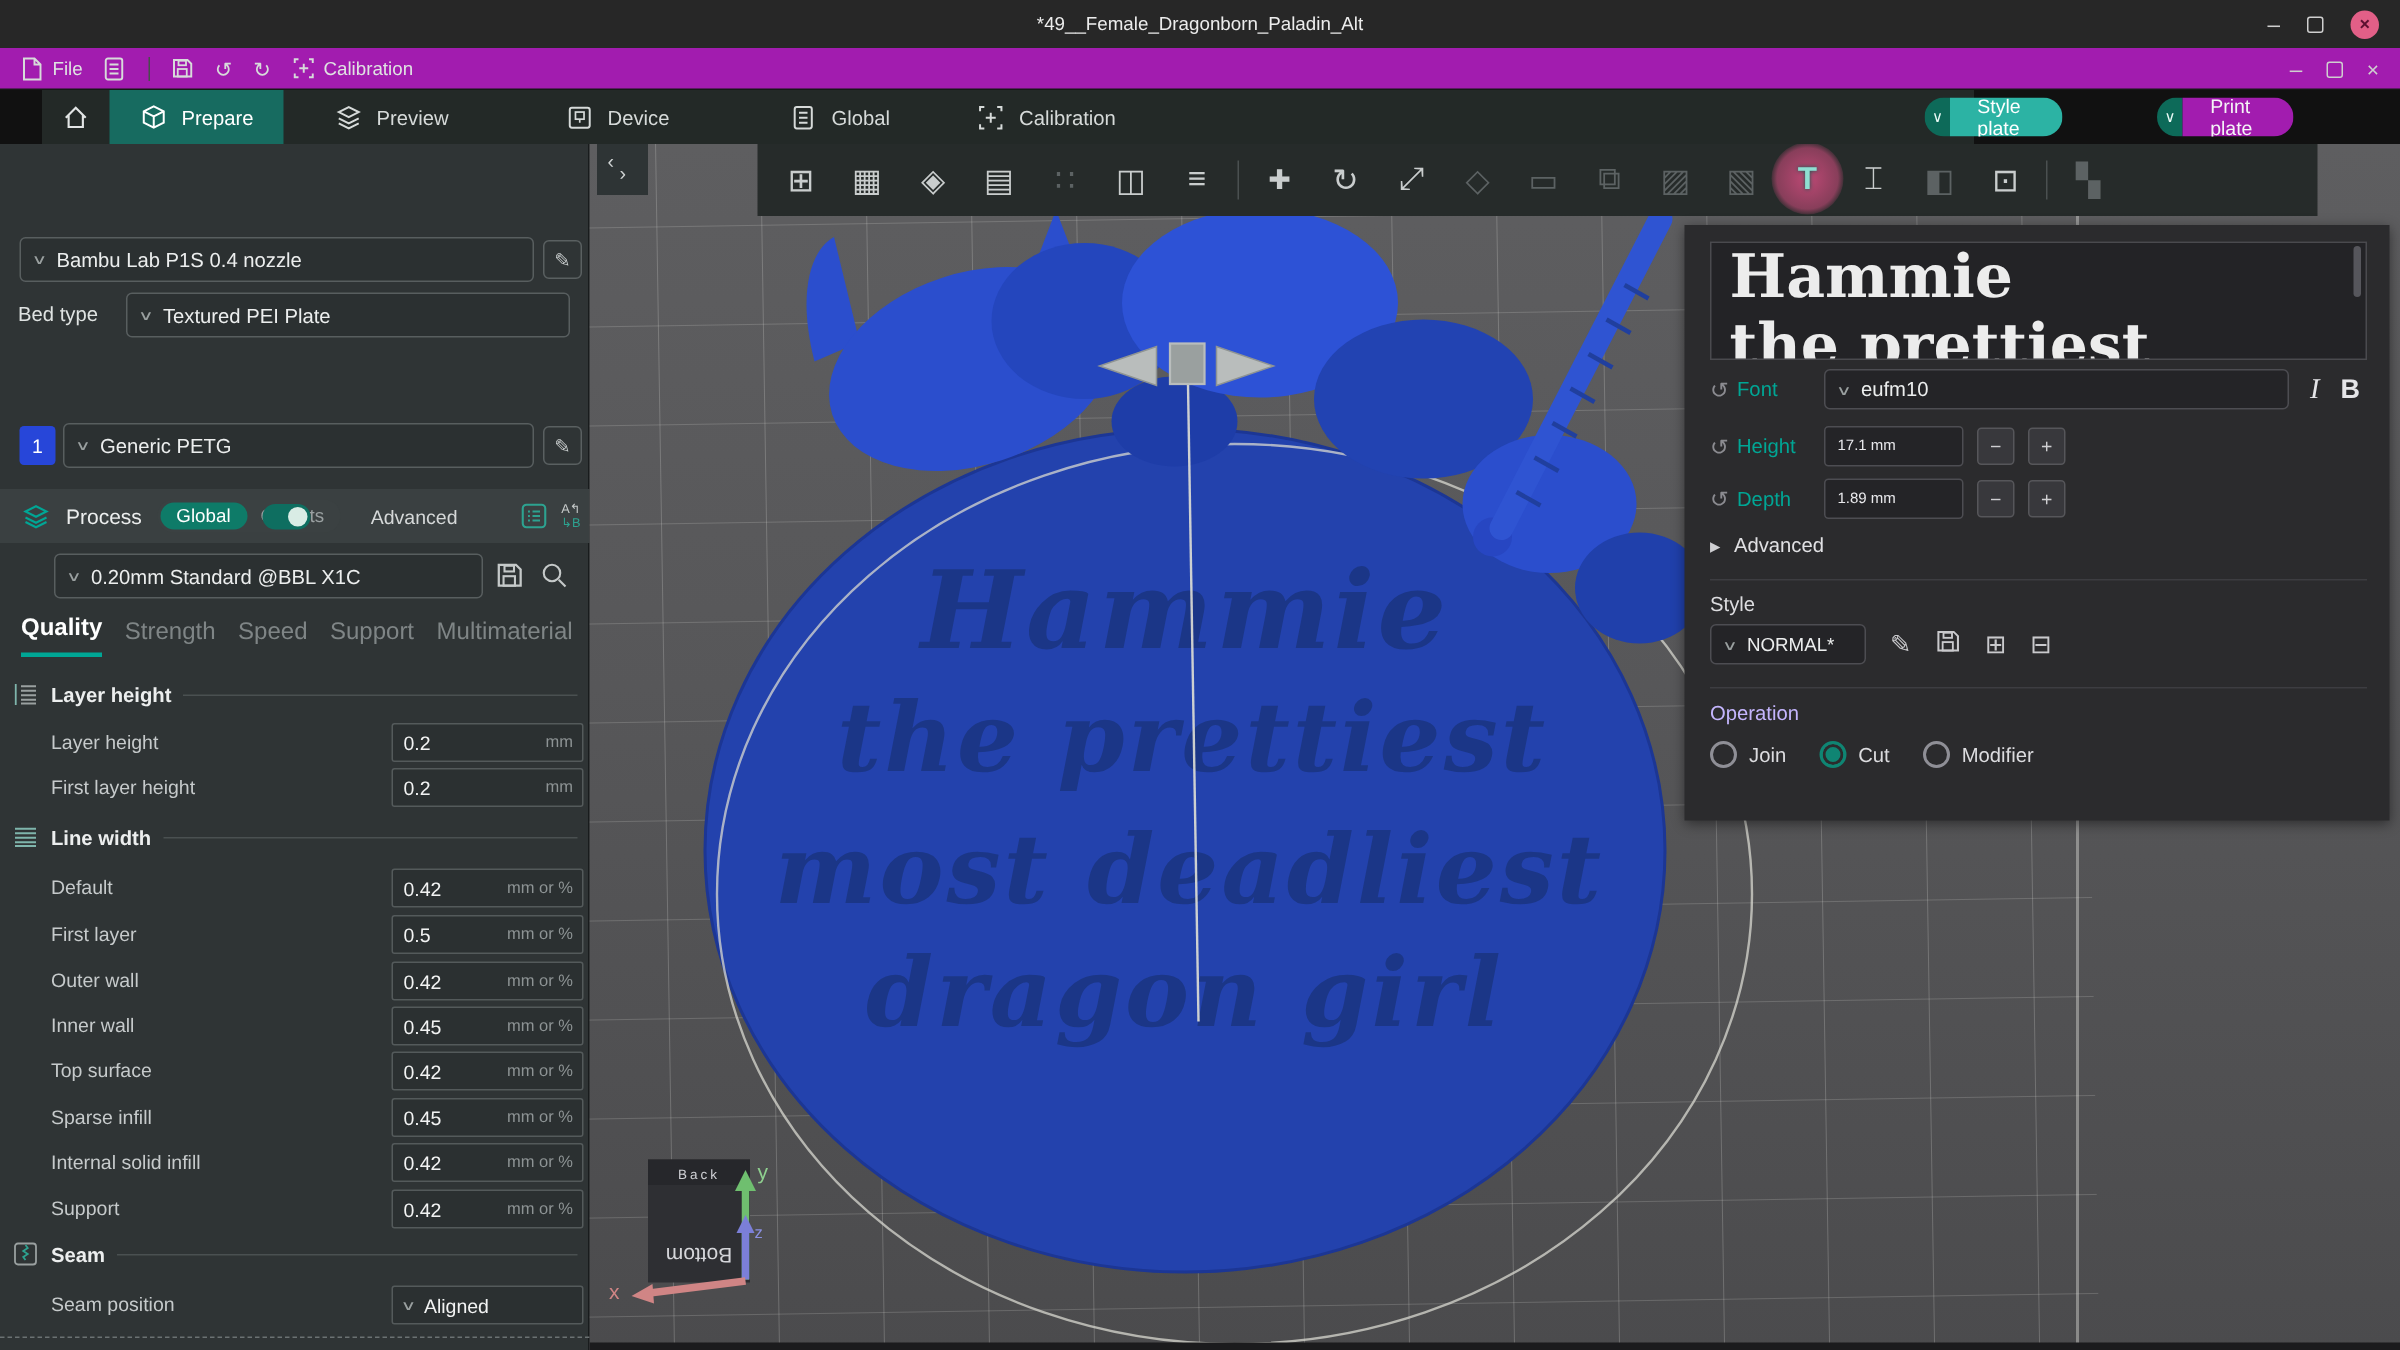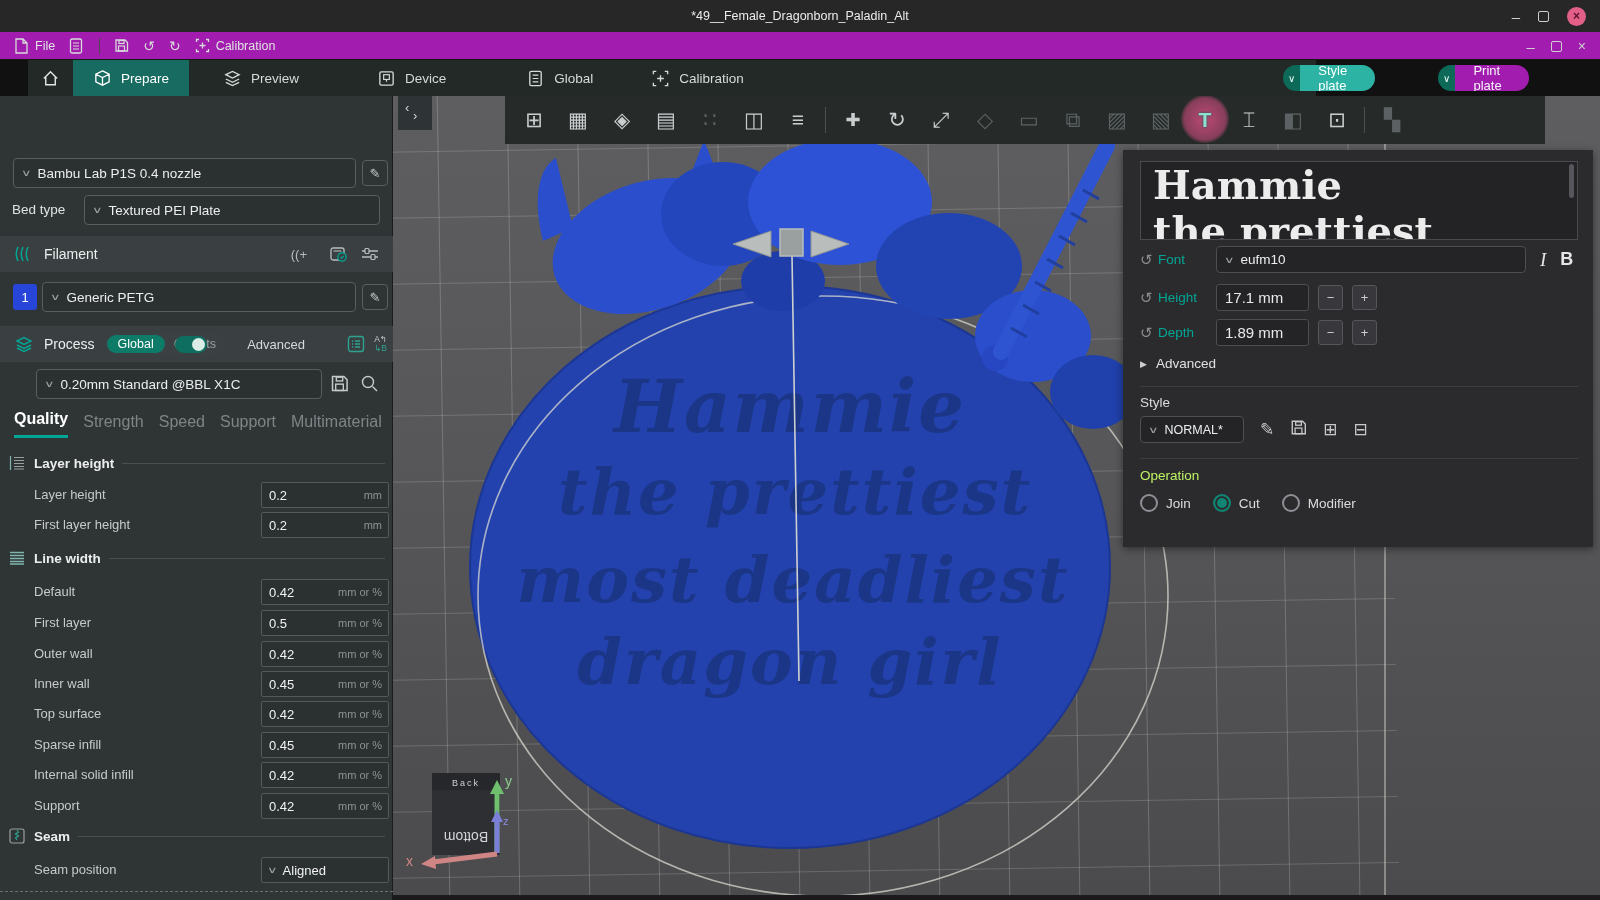--- a/index.html
+++ b/index.html
@@ -93,21 +93,21 @@
   #textpanel { left:1123px; top:150px; width:470px; height:397px; background:#2b2b2d;
        box-shadow:0 2px 8px rgba(0,0,0,0.45); z-index:6; color:#e2e2e5; }
   #tp-textarea { position:absolute; left:17px; top:11px; width:438px; height:79px; background:#232326;
        border:1px solid #4a4a4e; overflow:hidden; padding:0 12px;
        font-family:"DejaVu Serif", serif; font-weight:bold; color:#ececec; font-size:40px; line-height:46px; }
   #tp-scroll { position:absolute; right:19px; top:14px; width:5px; height:34px; background:#56565c; border-radius:3px; }
   .tprow { position:absolute; left:17px; display:flex; align-items:center; }
   .tpundo { color:#8b8b90; font-size:15px; width:18px; }
   .tpteal { color:#00a695; font-size:13.5px; }
   .tpinput { height:27px; background:#242427; border:1px solid #4d4d52; border-radius:3px;
-       display:flex; align-items:center; padding:0 8px; color:#e9e9ec; font-size:15px; }
+       display:flex; align-items:center; padding:0 8px; color:#e9e9ec; font-size:10px; }
   .stepbtn { width:25px; height:25px; background:#38383c; border:1px solid #56565a; border-radius:3px;
        color:#cfcfd2; display:flex; align-items:center; justify-content:center; font-size:13px; margin-left:9px; }
   .tpdivider { position:absolute; left:17px; width:438px; border-top:1px solid #3d3d41; }
   .tpicon { color:#c9c9cc; font-size:17px; margin-left:16px; }
   .radio { width:18px; height:18px; border-radius:50%; border:2px solid #8f8f96; }
   .radio.sel { background:#0f8573; border-color:#0f8573; box-shadow:inset 0 0 0 2px #2b2b2d; }
   .oplab { margin:0 22px 0 8px; font-size:13.5px; color:#dcdcdf; }
 
   svg text { font-family:"Liberation Sans", sans-serif; }
 </style>
@@ -245,44 +245,20 @@
       <span>Bambu Lab P1S 0.4 nozzle</span>
     </div>
     <span class="iconbtn abs" style="left:362px; top:64px;">✎</span>
 
     <span class="abs" style="left:12px; top:106px; font-size:13.5px; color:#dfe3e2;">Bed type</span>
     <div class="dd abs" style="left:84px; top:99px; width:296px;">
       <span class="chev">∨</span>
       <span>Textured PEI Plate</span>
     </div>
 
-    <div class="shead" style="top:140px;">
-      <span class="ticon" style="margin-left:14px;">
-        <svg width="20" height="20" viewBox="0 0 20 20">
-            <path d="M4 3 q-3.5 7 0 14 M9 3 q-3.5 7 0 14 M14 3 q-3.5 7 0 14" fill="none" stroke="#00a695" stroke-width="1.5"></path>
-          </svg>
-      </span>
-      <span class="t">Filament</span>
-      <span class="ghosticon abs" style="right:86px; font-size:13px;">((+</span>
-      <span class="ghosticon abs" style="right:44px;">
-        <svg width="19" height="17" viewBox="0 0 19 17">
-            <rect x="1" y="2" width="13" height="12" rx="2" fill="none" stroke="#b9bdbd" stroke-width="1.3"></rect>
-            <path d="M3.5 5 h8" stroke="#b9bdbd" stroke-width="1.1"></path>
-            <circle cx="12" cy="11" r="4.2" fill="#3a4041" stroke="#00a695" stroke-width="1.3"></circle>
-            <path d="M10.5 11 l1.2 1.2 2-2.4" fill="none" stroke="#00a695" stroke-width="1.2"></path>
-          </svg>
-      </span>
-      <span class="ghosticon abs" style="right:14px;">
-        <svg width="18" height="16" viewBox="0 0 18 16">
-            <path d="M1 5 h16 M1 11 h16" stroke="#b9bdbd" stroke-width="1.3"></path>
-            <rect x="4" y="2.5" width="4" height="5" rx="1" fill="#3a4041" stroke="#b9bdbd" stroke-width="1.2"></rect>
-            <rect x="10" y="8.5" width="4" height="5" rx="1" fill="#3a4041" stroke="#b9bdbd" stroke-width="1.2"></rect>
-          </svg>
-      </span>
-    </div>
 
     <span class="abs" style="left:13px; top:188px; width:24px; height:26px; background:#2746d9; border-radius:3px; color:#fff; display:flex; align-items:center; justify-content:center; font-size:13px;">1</span>
     <div class="dd abs" style="left:42px; top:186px; width:314px;">
       <span class="chev">∨</span>
       <span>Generic PETG</span>
     </div>
     <span class="iconbtn abs" style="left:362px; top:188px;">✎</span>
 
     <div class="shead" style="top:230px;">
       <span class="ticon" style="margin-left:14px;">
@@ -604,21 +580,21 @@
             <rect x="4.5" y="8" width="6" height="5" fill="none" stroke="#c9c9cc" stroke-width="1.1"></rect>
             <rect x="5" y="2.5" width="5" height="3" fill="none" stroke="#c9c9cc" stroke-width="1.1"></rect>
           </svg>
       </span>
       <span class="tpicon">⊞</span>
       <span class="tpicon">⊟</span>
     </div>
 
     <div class="tpdivider" style="top:308px;"></div>
 
-    <span class="abs" style="left:17px; top:318px; font-size:13.5px; color:#bef264;">Operation</span>
+    <span class="abs" style="left:17px; top:318px; font-size:13.5px; color:#c4b5fd;">Operation</span>
     <div class="tprow" style="top:344px;">
       <span class="radio"></span>
       <span class="oplab">Join</span>
       <span class="radio sel"></span>
       <span class="oplab">Cut</span>
       <span class="radio"></span>
       <span class="oplab">Modifier</span>
     </div>
   </div>
 

